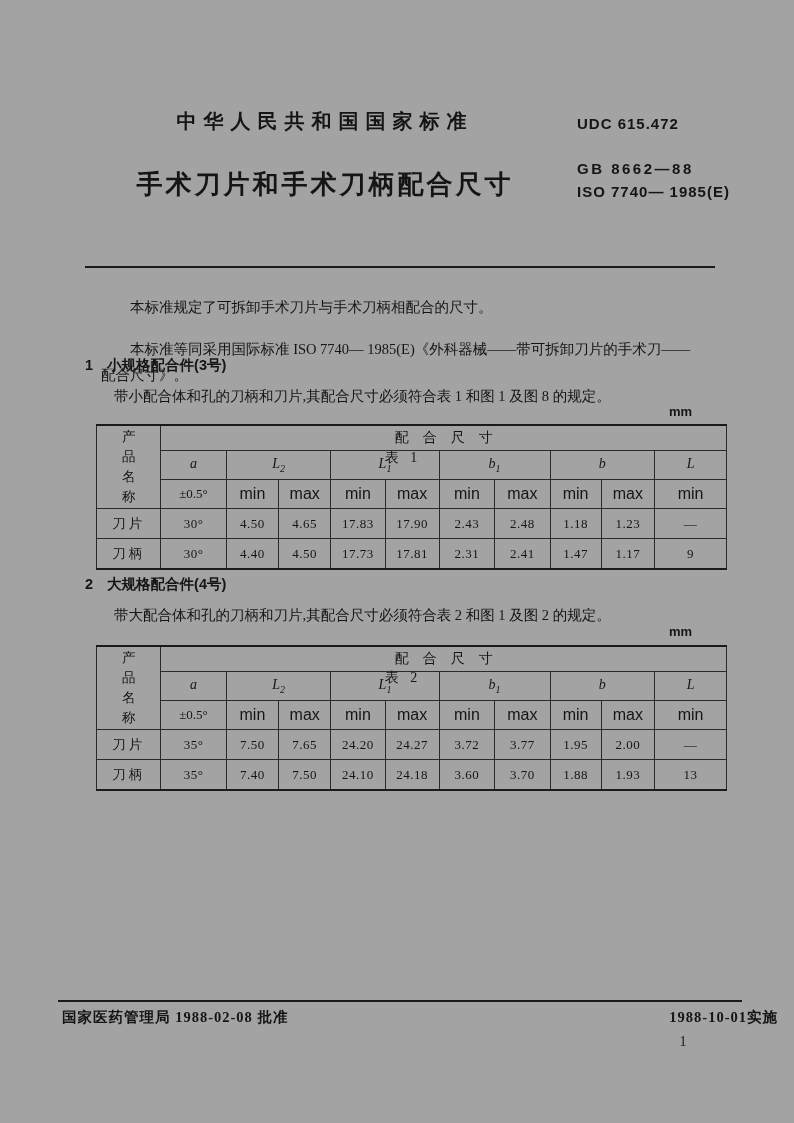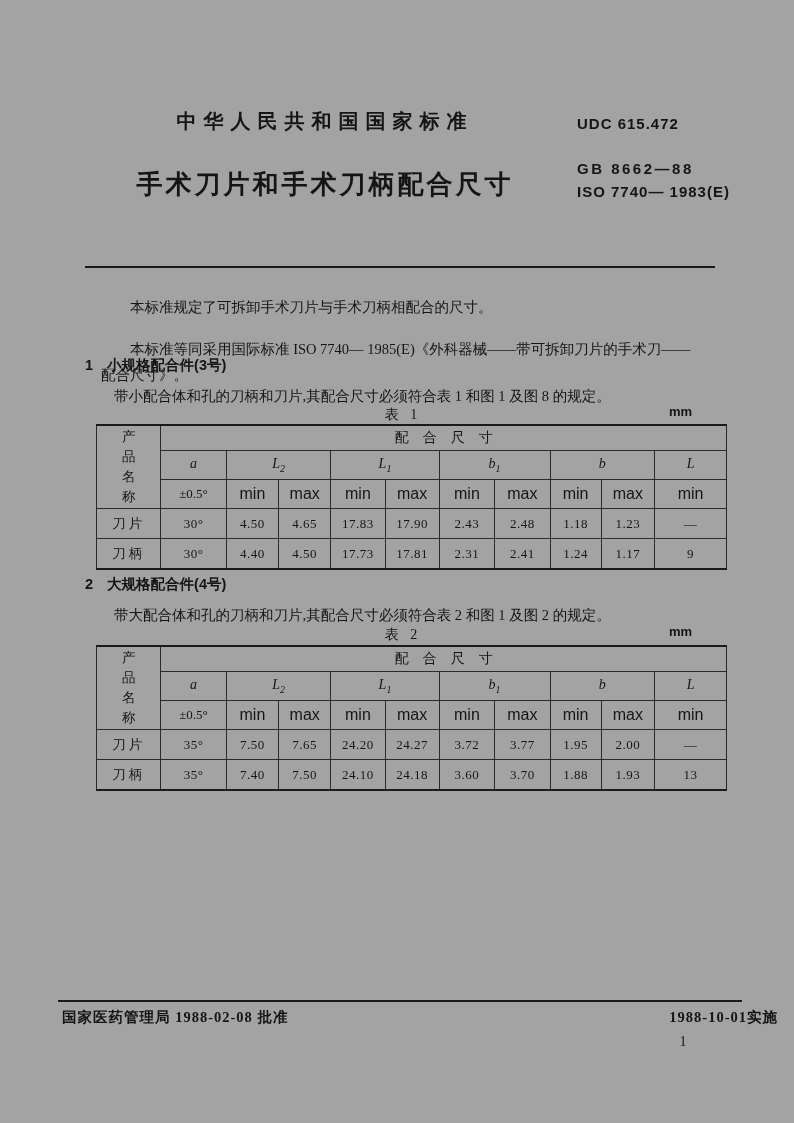--- a/index.html
+++ b/index.html
@@ -41,21 +41,21 @@
   .sec1-heading{top:356px;}
   .sec2-heading{top:575px;}
   .sec-body{position:absolute;left:85px;width:632px;font-size:14.5px;}
   .sec1-body{top:387px;}
   .sec2-body{top:606px;}
   .sec-body .indent{text-indent:2em;margin:0;}
   
   .cap-row{position:absolute;left:96px;width:614px;height:18px;font-size:14px;}
   .cap1-row{top:406px;}
   .cap2-row{top:626px;}
-  .cap{position:absolute;left:0;right:0;text-align:center;letter-spacing:4px;}
+  .cap{position:absolute;left:0;right:0;text-align:center;letter-spacing:4px;margin-top:43px;}
   .unit{
     position:absolute;right:18px;top:-2px;
     font-family:"Liberation Sans","DejaVu Sans",sans-serif;font-weight:bold;font-size:13px;
   }
   
   table.spec{
     position:absolute;left:96px;width:631px;border-collapse:collapse;table-layout:fixed;
     font-size:13px;
   }
   .tbl1{top:424px;}
@@ -92,21 +92,21 @@
 
 <div class="page">
 
   <div class="hdr-left">
     <div class="org-title">中华人民共和国国家标准</div>
     <div class="doc-title">手术刀片和手术刀柄配合尺寸</div>
   </div>
   <div class="hdr-right">
     <div class="udc">UDC 615.472</div>
     <div class="gb">GB 8662—88</div>
-    <div class="iso">ISO 7740— 1983(E)</div>
+    <div class="iso">ISO 7740— 1985(E)</div>
   </div>
 
   <div class="rule-top"></div>
 
   <div class="intro">
     <p>本标准规定了可拆卸手术刀片与手术刀柄相配合的尺寸。</p>
     <p>本标准等同采用国际标准 ISO 7740— 1985(E)《外科器械——带可拆卸刀片的手术刀——配合尺寸》。</p>
   </div>
 
   <div class="sec-heading sec1-heading">
@@ -177,21 +177,21 @@
     </tr>
     <tr class="t-data">
       <td class="rowname">刀柄</td>
       <td class="val">30°</td>
       <td class="val">4.40</td>
       <td class="val">4.50</td>
       <td class="val">17.73</td>
       <td class="val">17.81</td>
       <td class="val">2.31</td>
       <td class="val">2.41</td>
-      <td class="val">1.24</td>
+      <td class="val">1.47</td>
       <td class="val">1.17</td>
       <td class="val">9</td>
     </tr>
   </tbody>
     </table>
 
   <div class="sec-heading sec2-heading">
     <span class="num">2</span><span>大规格配合件(4号)</span>
   </div>
   <div class="sec-body sec2-body">

